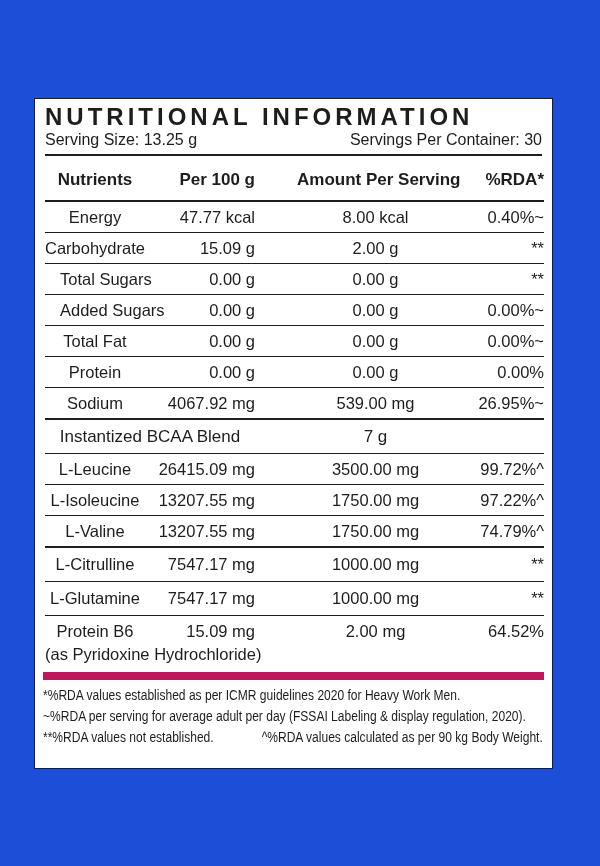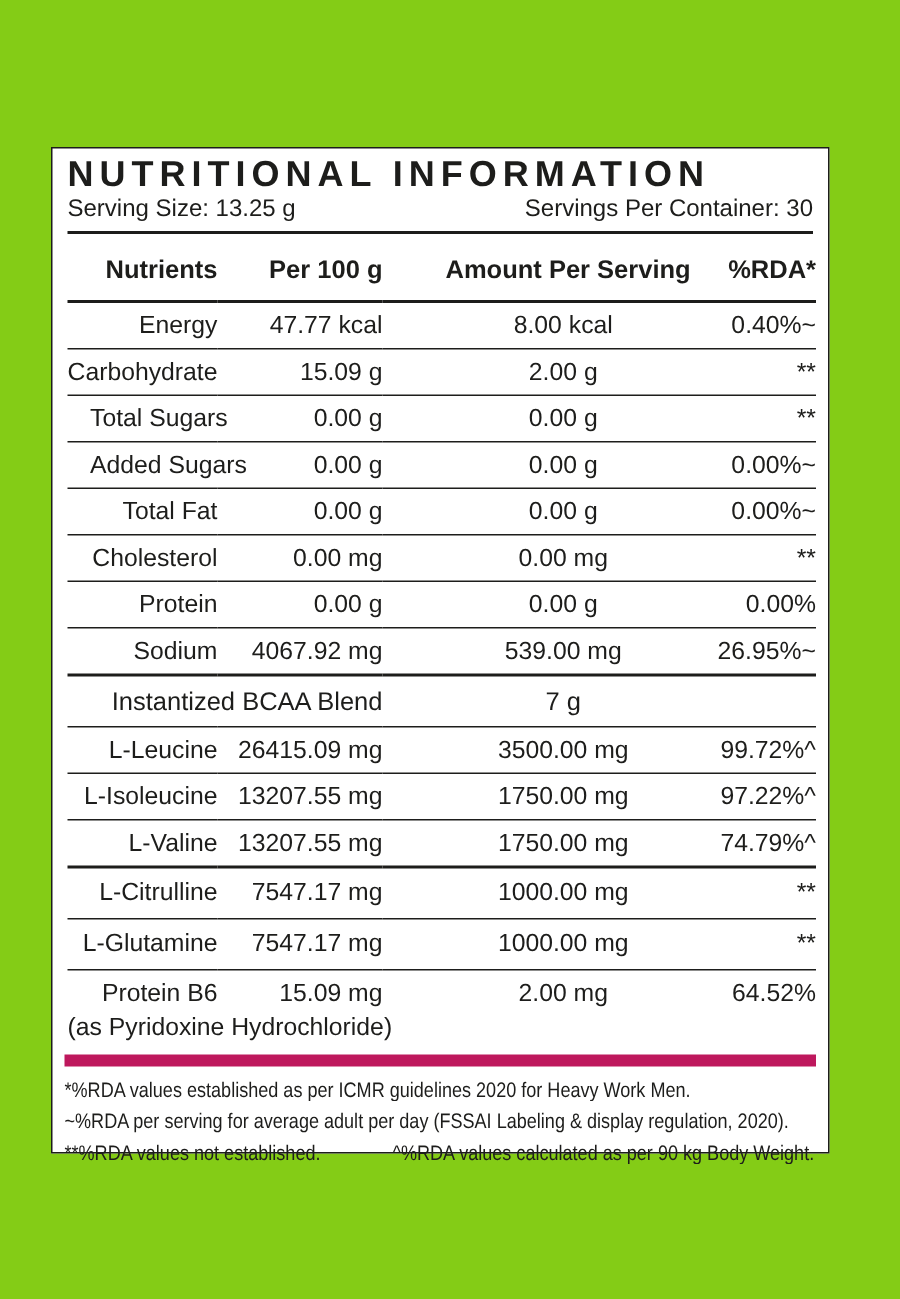--- a/index.html
+++ b/index.html
@@ -3,21 +3,21 @@
 <meta charset="utf-8">
 <style>
   html, body {
     margin: 0; padding: 0;
     width: 600px; height: 866px;
     background: #ffffff;
     font-family: "Liberation Sans", sans-serif;
     color: #1d1d1b;
     -webkit-font-smoothing: antialiased;
   }
-  .page { position: relative; width: 600px; height: 866px; background: #84cc16; overflow: hidden; }
+  .page { position: relative; width: 600px; height: 866px; background: #1d4ed8; overflow: hidden; }
 
   .label-box {
     position: absolute; left: 34px; top: 98px;
     width: 519px; height: 671px;
     border: 1.5px solid #1d1d1b;
     box-sizing: border-box;
     background: #fff;
   }
 
   .label-title {
@@ -51,21 +51,21 @@
     height: 30px;
     vertical-align: middle;
     font-weight: normal;
   }
   table.nutrients th {
     font-size: 17px; font-weight: bold;
     height: 40px;
     vertical-align: middle;
     padding-top: 4px;
   }
-  .c1 { text-align: right; }
+  .c1 { text-align: center; }
   .c2 { text-align: right; }
   .c3 { text-align: center; padding-left: 42px !important; }
   .c4 { text-align: right; }
   .indent { padding-left: 15px !important; }
   .bold { font-weight: bold; }
 
   tr.b1   > td, tr.b1   > th { border-bottom: 1px solid #1d1d1b; }
   tr.b2   > td, tr.b2   > th { border-bottom: 2px solid #1d1d1b; }
   tr.b25  > td, tr.b25  > th { border-bottom: 2.5px solid #1d1d1b; }
 
@@ -148,26 +148,20 @@
         <td class="c1 indent">Added Sugars</td>
         <td class="c2">0.00 g</td>
         <td class="c3">0.00 g</td>
         <td class="c4">0.00%~</td>
       </tr>
       <tr class="b1">
         <td class="c1">Total Fat</td>
         <td class="c2">0.00 g</td>
         <td class="c3">0.00 g</td>
         <td class="c4">0.00%~</td>
-      </tr>
-      <tr class="b1">
-        <td class="c1 indent">Cholesterol</td>
-        <td class="c2">0.00 mg</td>
-        <td class="c3">0.00 mg</td>
-        <td class="c4">**</td>
       </tr>
       <tr class="b1">
         <td class="c1">Protein</td>
         <td class="c2">0.00 g</td>
         <td class="c3">0.00 g</td>
         <td class="c4">0.00%</td>
       </tr>
       <tr class="b2">
         <td class="c1">Sodium</td>
         <td class="c2">4067.92 mg</td>

